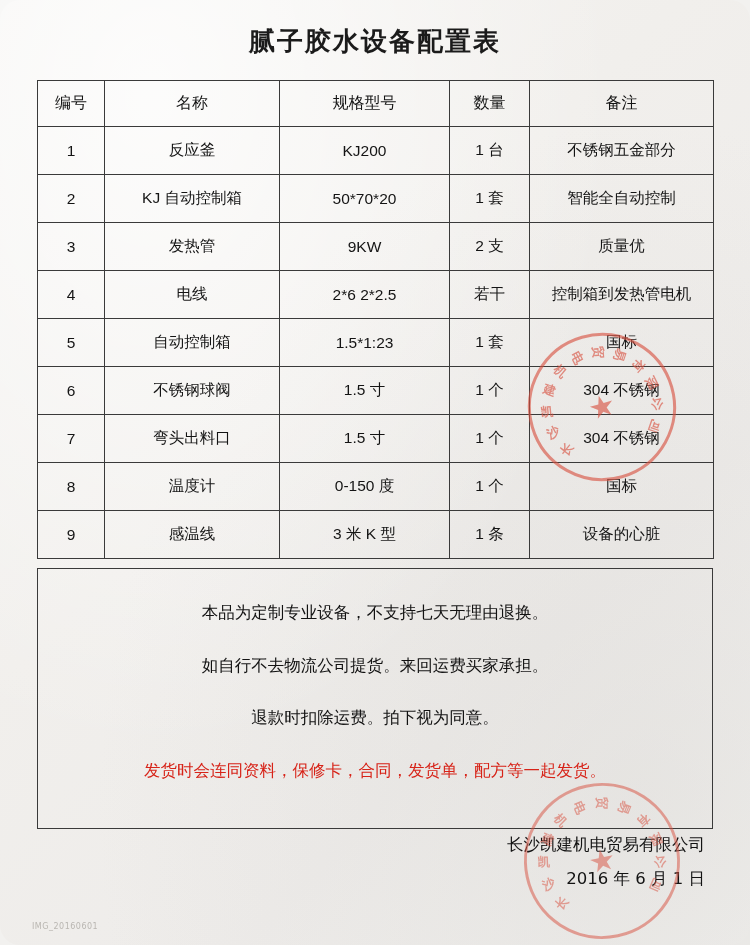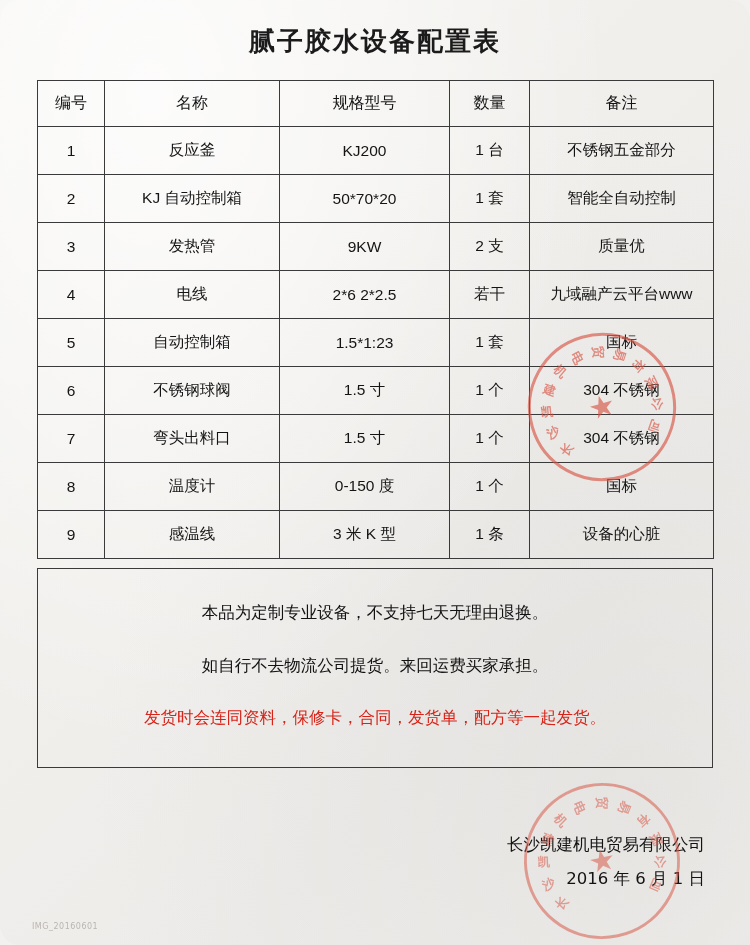--- a/index.html
+++ b/index.html
@@ -67,21 +67,21 @@
   col.c0 { width: 67px; }
   col.c1 { width: 175px; }
   col.c2 { width: 170px; }
   col.c3 { width: 80px; }
   col.c4 { width: 184px; }
   .notes {
     position: absolute;
     left: 37px;
     top: 568px;
     width: 676px;
-    height: 200px;
+    height: 261px;
     border: 1px solid #3a3a3a;
     box-sizing: border-box;
   }
   .notes p {
     margin: 0;
     text-align: center;
     font-size: 16.5px;
     color: #121212;
     line-height: 1;
   }
@@ -224,21 +224,21 @@
         <td>发热管</td>
         <td>9KW</td>
         <td>2 支</td>
         <td>质量优</td>
       </tr>
       <tr>
         <td>4</td>
         <td>电线</td>
         <td>2*6   2*2.5</td>
         <td>若干</td>
-        <td>九域融产云平台www</td>
+        <td>控制箱到发热管电机</td>
       </tr>
       <tr>
         <td>5</td>
         <td>自动控制箱</td>
         <td>1.5*1:23</td>
         <td>1 套</td>
         <td>国标</td>
       </tr>
       <tr>
         <td>6</td>
@@ -267,20 +267,21 @@
         <td>3 米 K 型</td>
         <td>1 条</td>
         <td>设备的心脏</td>
       </tr>
     </tbody>
   </table>
 
   <div class="notes">
     <p class="n1">本品为定制专业设备，不支持七天无理由退换。</p>
     <p class="n2">如自行不去物流公司提货。来回运费买家承担。</p>
+    <p class="n3">退款时扣除运费。拍下视为同意。</p>
     <p class="highlight">发货时会连同资料，保修卡，合同，发货单，配方等一起发货。</p>
   </div>
 
   <div class="signature">
     <div>长沙凯建机电贸易有限公司</div>
     <div>2016 年 6 月 1 日</div>
   </div>
 
   <div class="stamp stamp-1">
     <div class="stamp-text">

